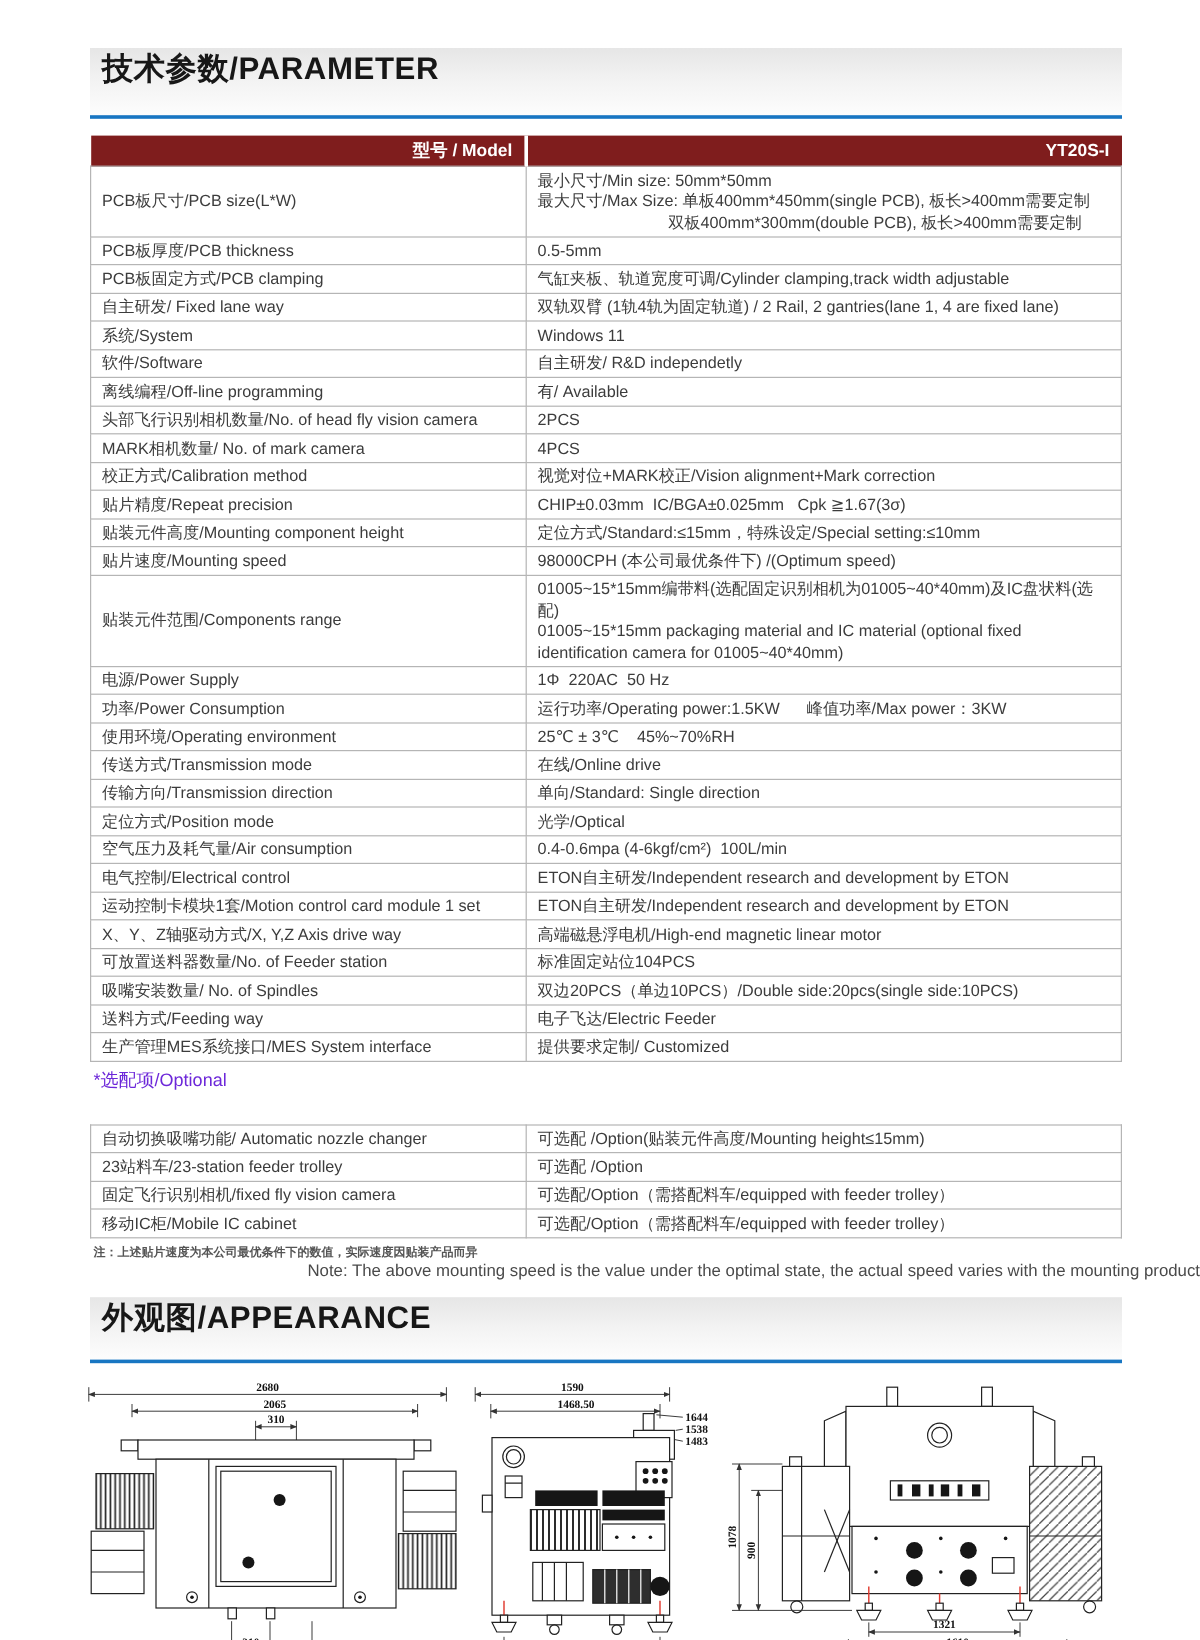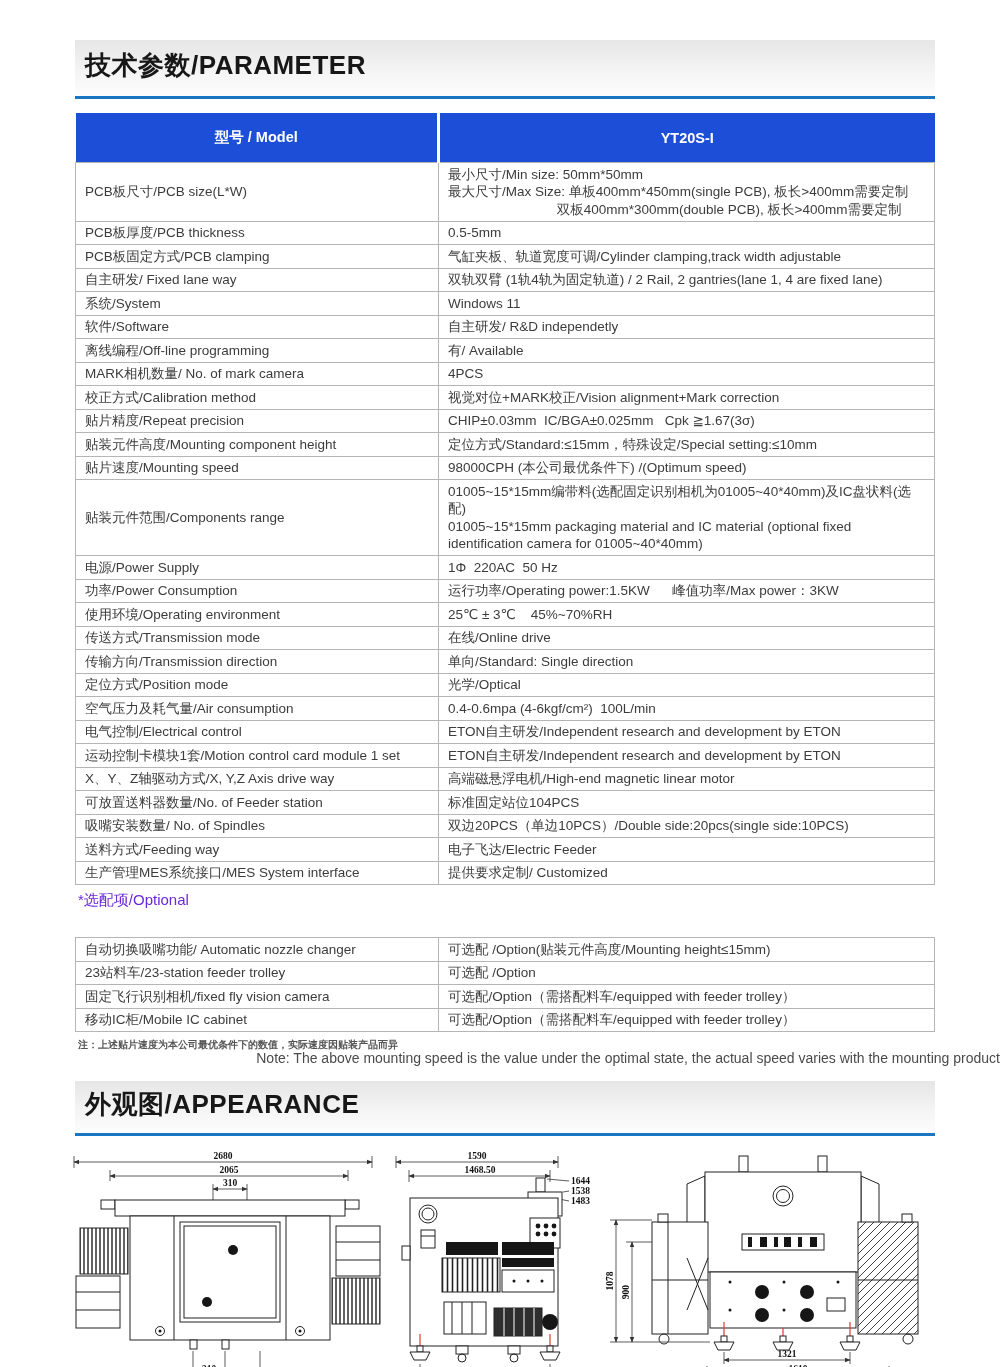--- a/index.html
+++ b/index.html
@@ -1,30 +1,30 @@
 <!DOCTYPE html>
 <html><head>
 <meta charset="utf-8">
 <style>
   html,body{margin:0;padding:0;background:#ffffff;}
   body{font-family:"Liberation Sans","DejaVu Sans",sans-serif;}
   .page{position:relative;width:1000px;height:1367px;background:#fff;overflow:hidden;}
 
   .sec-head{margin-left:75px;width:860px;height:59px;
     background:linear-gradient(180deg,#e6e6e6 0%,#f3f3f3 50%,#fdfdfd 100%);
-    border-bottom:3px solid #1876c2;display:flex;align-items:center;box-sizing:border-box;}
+    border-bottom:3px solid #1876c2;display:flex;align-items:flex-start;box-sizing:border-box;}
   .sec-head h1{margin:0;padding:0 0 5px 10px;font-size:26px;font-weight:900;color:#171717;letter-spacing:.5px;}
   .sec-head.first{margin-top:40px;}
   .sec-head.appearance{margin-top:16px;height:55px;}
 
   table.spec-table{margin-left:75px;width:860px;border-collapse:collapse;table-layout:fixed;margin-top:27px;}
   table.spec-table.main{margin-top:14px;}
   col.c1{width:363px;}
-  th{background:#1d4ed8;color:#fff;text-align:center;font-size:14.5px;font-weight:bold;
-     padding:15px 10px;height:18px;}
+  th{background:#7f1d1d;color:#fff;text-align:right;font-size:14.5px;font-weight:bold;
+     padding:3px 10px;height:18px;}
   th.th2{border-left:3px solid #ffffff;}
   td{border:1px solid #b5b5b5;font-size:13.5px;color:#3c3c3c;padding:2.5px 9px;line-height:17.5px;
      vertical-align:middle;overflow:hidden;}
   td.value-cell{white-space:pre-wrap;}
 
   .optional-heading{margin:6px 0 3px 78px;font-size:15px;color:#6d28d9;}
   .note{margin:6px 0 0 78px;}
   .note-cn{font-size:10px;font-weight:bold;color:#555;line-height:13px;}
   .note-en{font-size:14px;color:#4a4a4a;line-height:14px;text-align:right;}
 
@@ -80,20 +80,24 @@
           <td class="label-cell">系统/System</td>
           <td class="value-cell">Windows 11</td>
         </tr>
         <tr>
           <td class="label-cell">软件/Software</td>
           <td class="value-cell">自主研发/ R&amp;D independetly</td>
         </tr>
         <tr>
           <td class="label-cell">离线编程/Off-line programming</td>
           <td class="value-cell">有/ Available</td>
+        </tr>
+        <tr>
+          <td class="label-cell">头部飞行识别相机数量/No. of head fly vision camera</td>
+          <td class="value-cell">2PCS</td>
         </tr>
         <tr>
           <td class="label-cell">MARK相机数量/ No. of mark camera</td>
           <td class="value-cell">4PCS</td>
         </tr>
         <tr>
           <td class="label-cell">校正方式/Calibration method</td>
           <td class="value-cell">视觉对位+MARK校正/Vision alignment+Mark correction</td>
         </tr>
         <tr>

